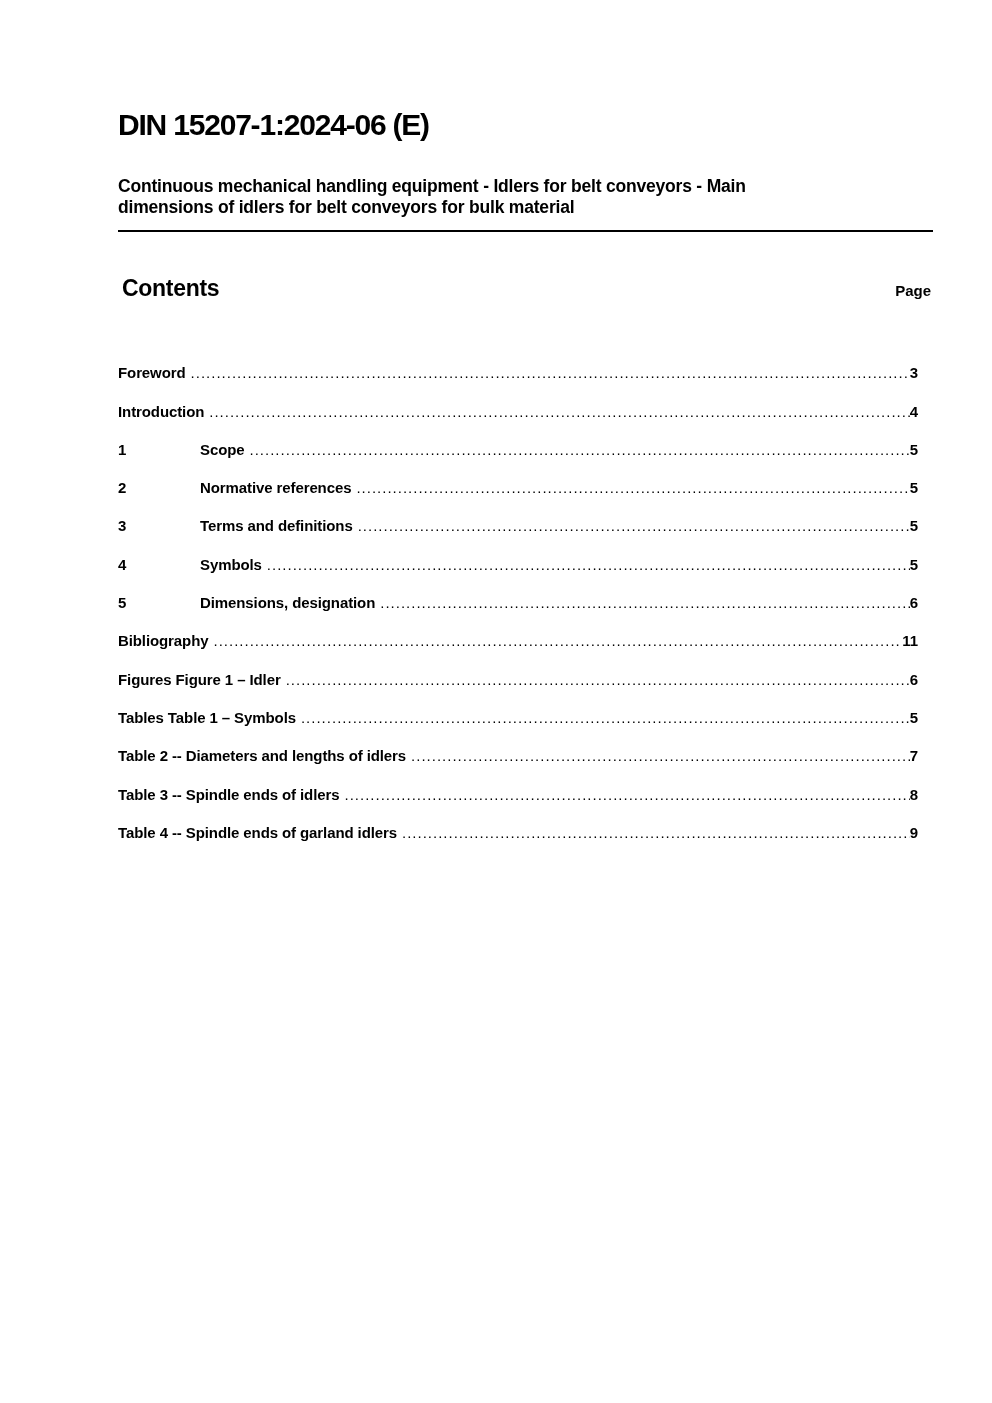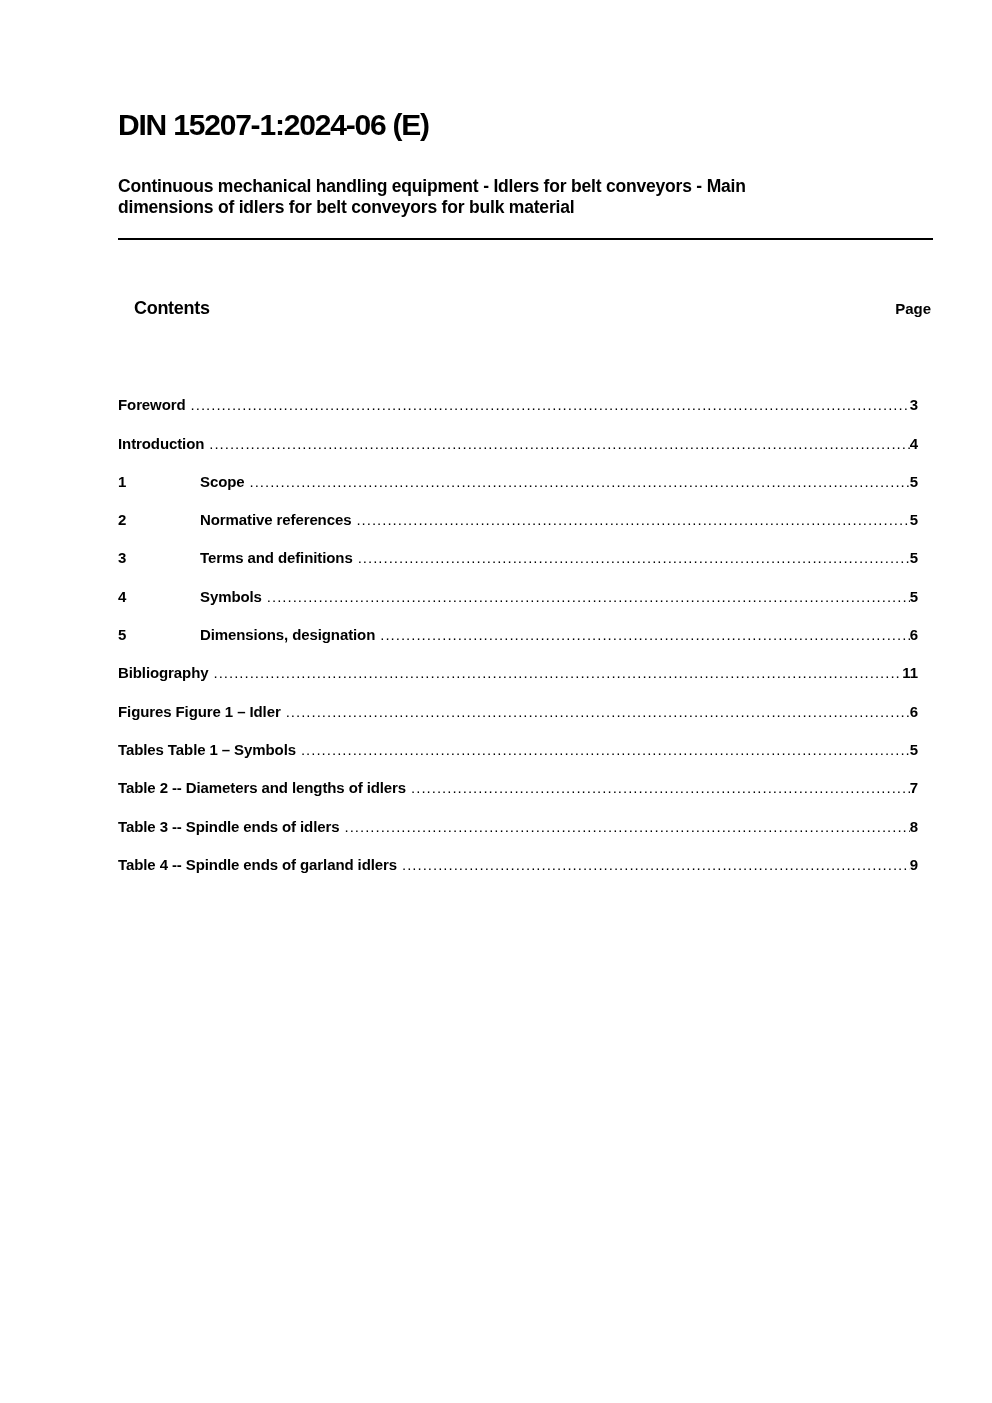--- a/index.html
+++ b/index.html
@@ -29,33 +29,33 @@
     font-weight: bold;
     letter-spacing: -1.2px;
     white-space: nowrap;
   }
   .doc-title {
     margin: 36px 0 0 0;
     font-size: 17.5px;
     line-height: 21px;
     font-weight: bold;
     letter-spacing: -0.2px;
-    padding-bottom: 20px;
+    padding-bottom: 12px;
     border-bottom: 2.5px solid #000000;
   }
   .contents-row {
     display: flex;
     justify-content: space-between;
     align-items: baseline;
     margin-top: 38px;
     line-height: 28px;
   }
   .contents-heading {
-    margin: 16px;
-    font-size: 18px;
+    margin: 4px;
+    font-size: 23px;
     font-weight: bold;
     letter-spacing: -0.3px;
   }
   .page-label {
     font-size: 15px;
     font-weight: bold;
     margin-right: 2px;
   }
   .toc {
     margin-top: 37px;

